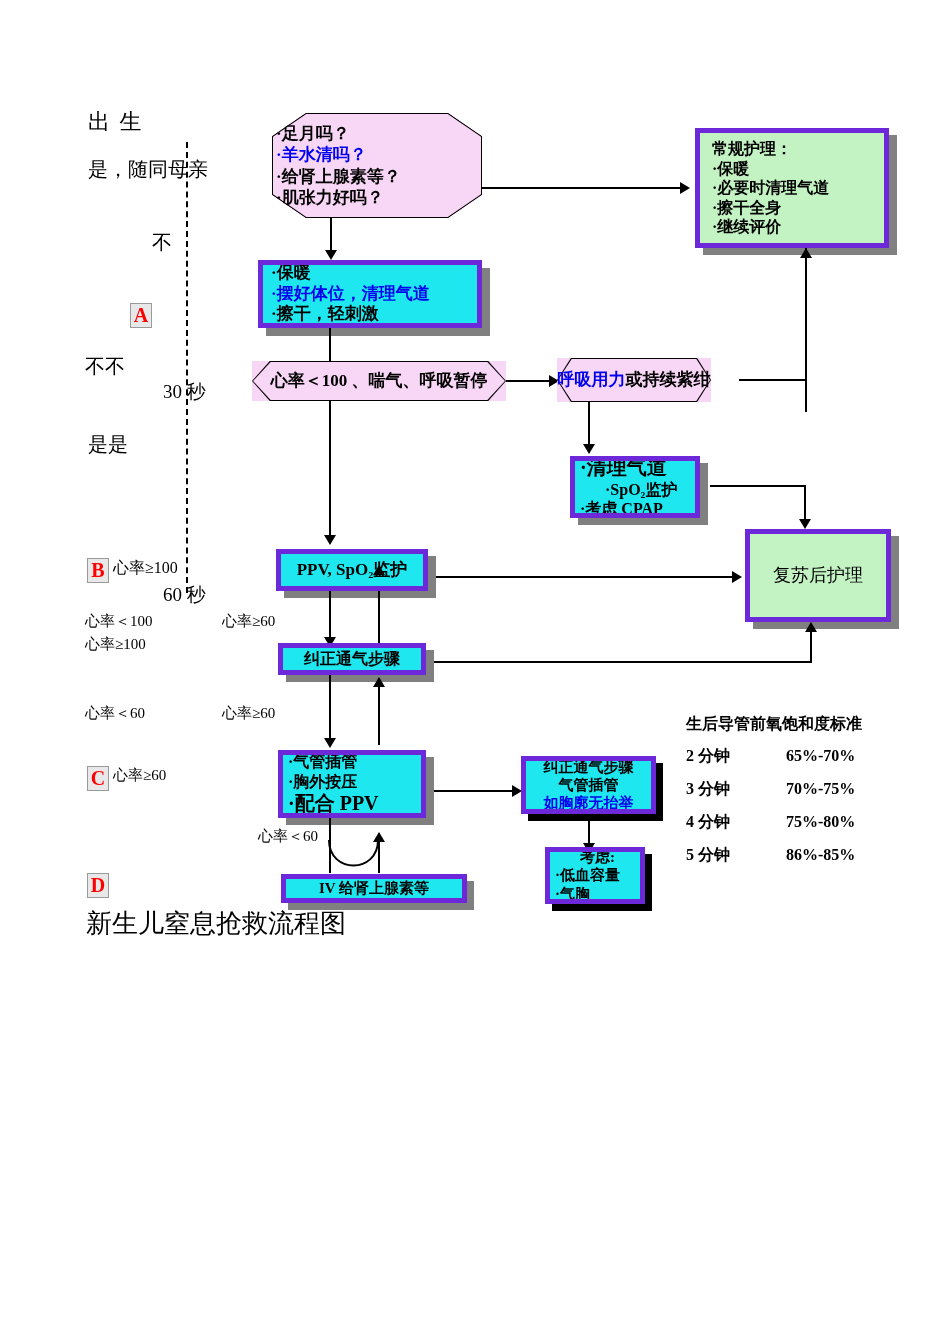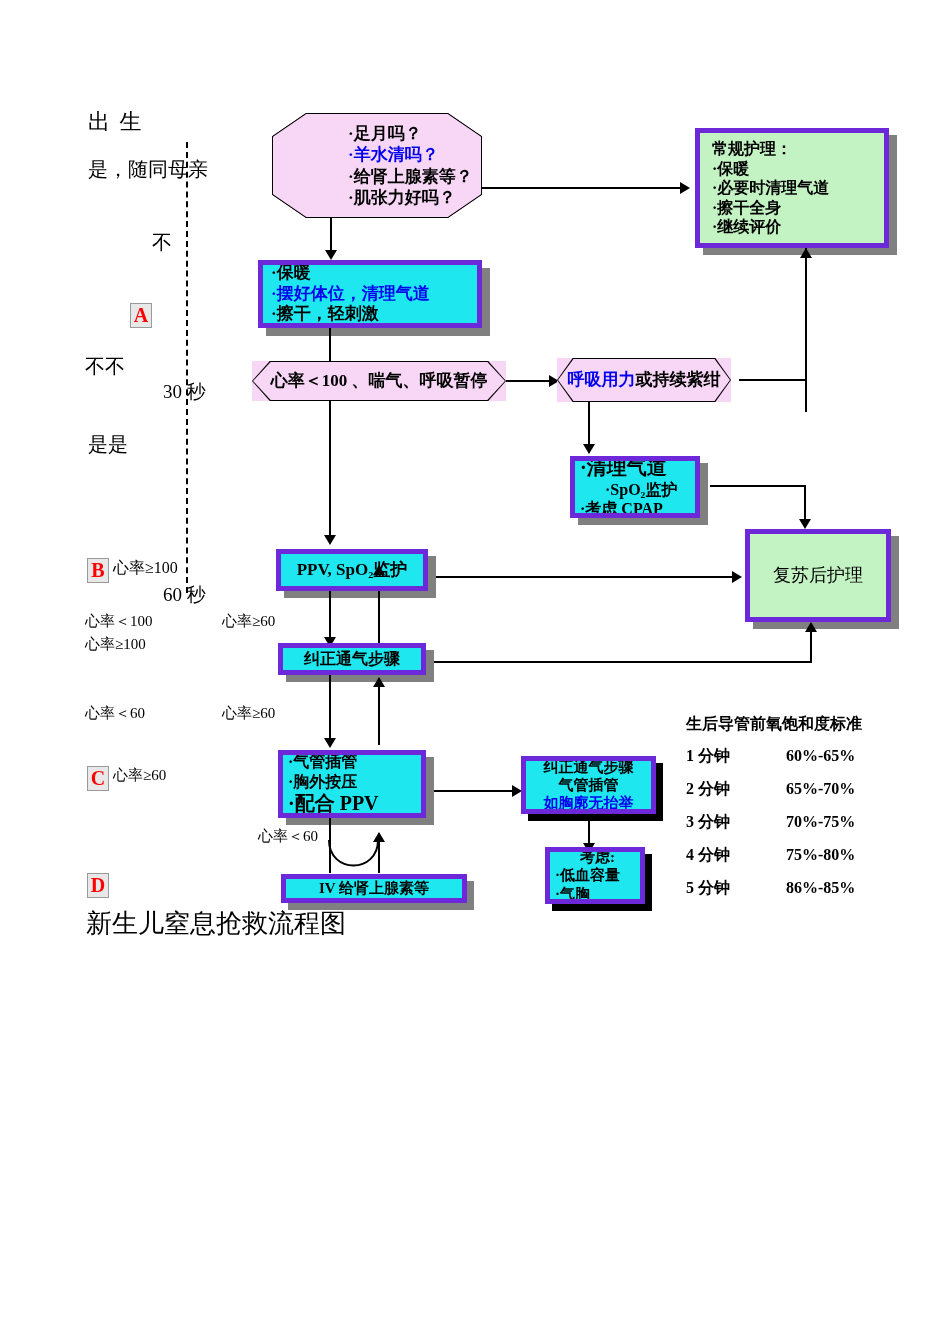--- a/index.html
+++ b/index.html
@@ -155,21 +155,21 @@
 
   <div class="txt cn" style="left:86px; top:910px; font-size:26px;">新生儿窒息抢救流程图</div>
 
   <div class="dash" style="left:186px; top:142px; height:451px;"></div>
 
   <div class="poly" style="left:272px; top:113px; width:210px; height:105px;
               clip-path: polygon(16% 0%, 84% 0%, 100% 22%, 100% 78%, 84% 100%, 16% 100%, 0% 78%, 0% 22%);
               border:0; background:#f8d6f5;">
     <div style="position:absolute; inset:0; clip-path: polygon(16% 0%, 84% 0%, 100% 22%, 100% 78%, 84% 100%, 16% 100%, 0% 78%, 0% 22%); background:#000;"></div>
     <div style="position:absolute; left:1px; top:1px; right:1px; bottom:1px; clip-path: polygon(16% 0%, 84% 0%, 100% 22%, 100% 78%, 84% 100%, 16% 100%, 0% 78%, 0% 22%); background:#f8d6f5;"></div>
-    <div style="position:relative; padding-left:32px; align-self:flex-start;margin-left:44px;">
+    <div style="position:relative; padding-left:4px; align-self:flex-start;">
       <div class="line cn">·足月吗？</div>
       <div class="line cn blue-t">·羊水清吗？</div>
       <div class="line cn">·给肾上腺素等？</div>
       <div class="line cn">·肌张力好吗？</div>
     </div>
   </div>
 
   <div class="shadow" style="left:703px; top:135px; width:194px; height:120px;"></div>
   <div class="box green" style="left:695px; top:128px; width:194px; height:120px; padding-left:12px;">
     <div class="line cn" style="font-size:16px;">常规护理：</div>
@@ -199,21 +199,21 @@
     <div style="position:absolute; left:1px; top:1px; right:1px; bottom:1px; clip-path: polygon(7% 0%, 93% 0%, 100% 50%, 93% 100%, 7% 100%, 0% 50%); background:#f8d6f5;"></div>
     <div class="line cn" style="position:relative;">心率＜100 、喘气、呼吸暂停</div>
   </div>
 
   <div class="ln hln" style="left:506px; top:380px; width:43px;"></div>
   <div class="arrow-r" style="left:549px; top:375px;"></div>
 
   <div class="ln vln" style="left:329px; top:401px; height:140px;"></div>
   <div class="arrow-d" style="left:324px; top:535px;"></div>
 
-  <div class="poly" style="left:557px; top:358px; width:174px; height:44px;align-items:center;">
+  <div class="poly" style="left:557px; top:358px; width:154px; height:44px;align-items:center;">
     <div style="position:absolute; inset:0; clip-path: polygon(9% 0%, 91% 0%, 100% 50%, 91% 100%, 9% 100%, 0% 50%); background:#000;"></div>
     <div style="position:absolute; left:1px; top:1px; right:1px; bottom:1px; clip-path: polygon(9% 0%, 91% 0%, 100% 50%, 91% 100%, 9% 100%, 0% 50%); background:#f8d6f5;"></div>
     <div class="line cn" style="position:relative;">
       <span class="blue-t">呼吸用力</span><span>或持续紫绀</span>
     </div>
   </div>
 
   <div class="ln hln" style="left:739px; top:379px; width:68px;"></div>
 
   <div class="ln vln" style="left:805px; top:248px; height:164px;"></div>
@@ -302,24 +302,20 @@
   <div class="arrow-u" style="left:373px; top:832px;"></div>
 
   <div class="shadow" style="left:288px; top:881px; width:186px; height:29px;"></div>
   <div class="box cyan" style="left:281px; top:874px; width:186px; height:29px; align-items:center;">
     <div class="line cn" style="font-size:15px;">IV 给肾上腺素等</div>
   </div>
 
   <div id="spo2-table" style="left:686px; top:714px;">
     <div class="t-title cn">生后导管前氧饱和度标准</div>
     <div class="t-row">
-      <span class="t-time cn">1 分钟</span>
-      <span class="t-val cn">60%-65%</span>
-    </div>
-    <div class="t-row">
       <span class="t-time cn">2 分钟</span>
       <span class="t-val cn">65%-70%</span>
     </div>
     <div class="t-row">
       <span class="t-time cn">3 分钟</span>
       <span class="t-val cn">70%-75%</span>
     </div>
     <div class="t-row">
       <span class="t-time cn">4 分钟</span>
       <span class="t-val cn">75%-80%</span>

